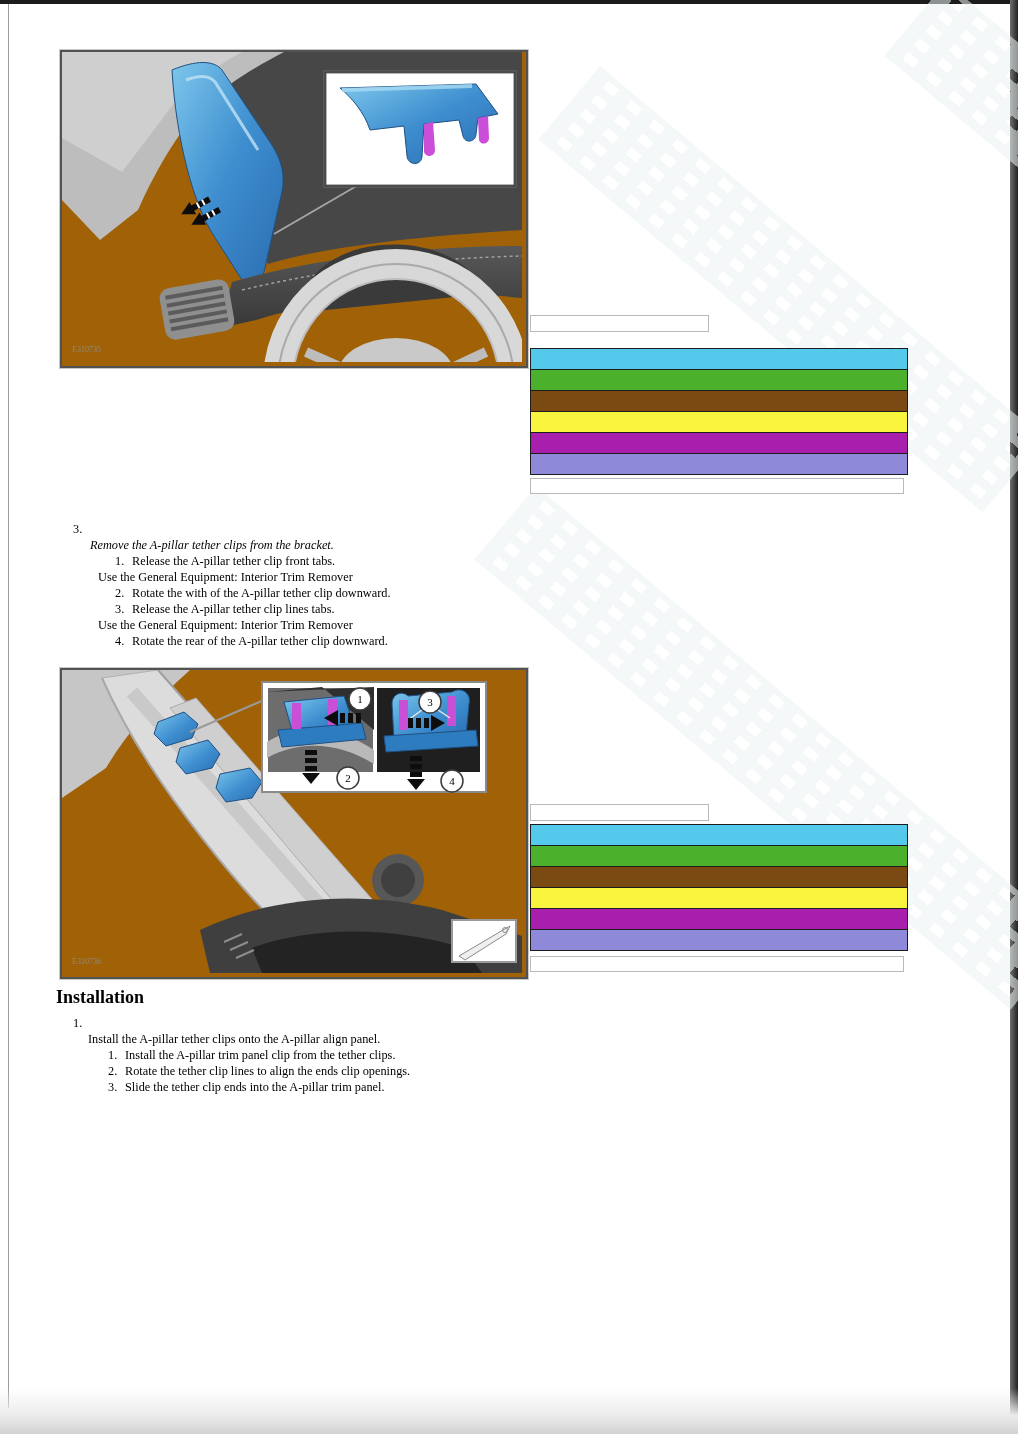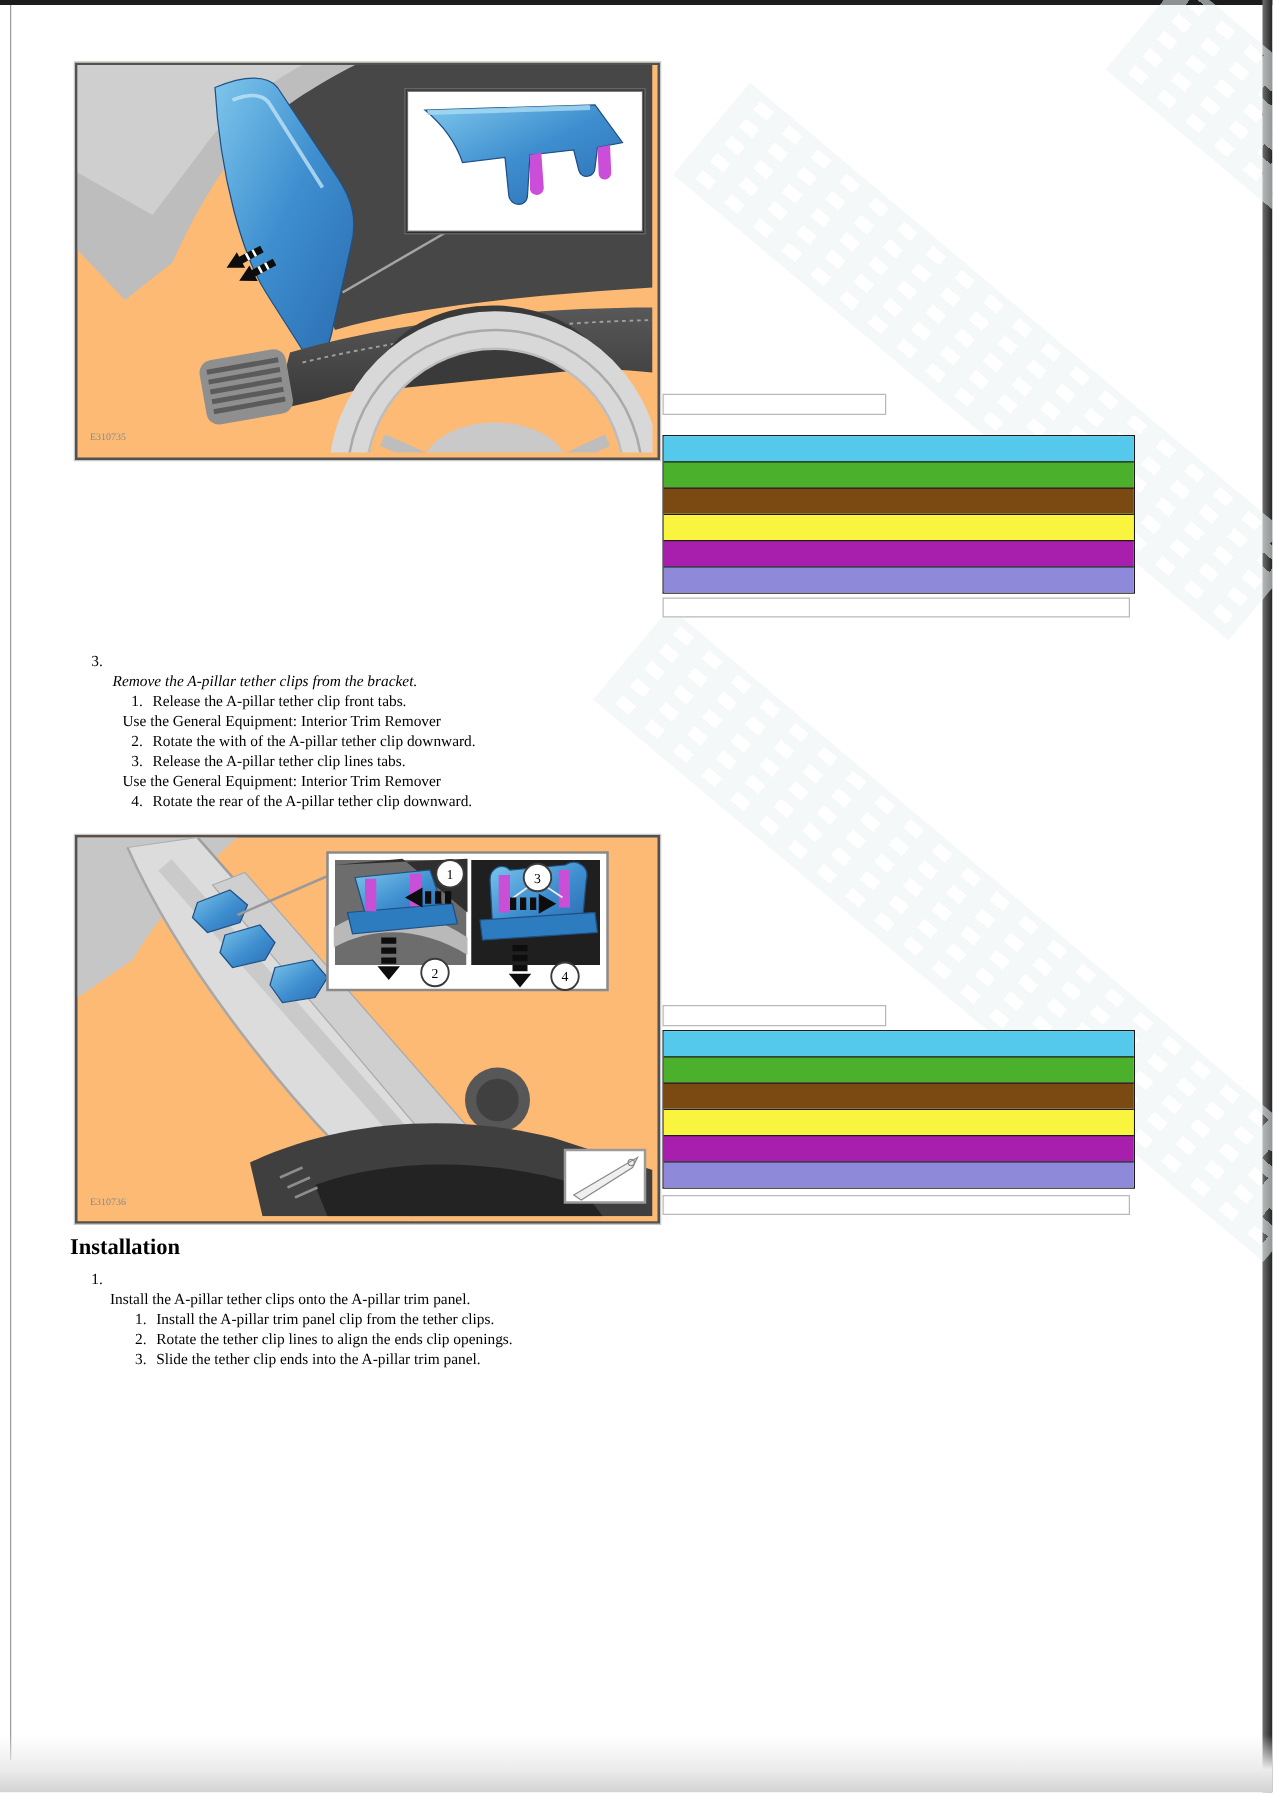--- a/index.html
+++ b/index.html
@@ -16,21 +16,21 @@
   
   .wm{position:absolute;height:96px;opacity:.55;pointer-events:none;
     background:
       repeating-linear-gradient(90deg,#eef3f5 0 16px,rgba(0,0,0,0) 16px 30px),
       repeating-linear-gradient(0deg,#eef3f5 0 9px,rgba(0,0,0,0) 9px 18px);
     transform-origin:0 0;transform:rotate(40deg);}
   .wm1{left:600px;top:66px;width:580px;}
   .wm2{left:536px;top:486px;width:700px;}
   .wm3{left:946px;top:-18px;width:220px;}
   
-  .figure{position:absolute;background:#fdba74;border:2px solid #525252;outline:1px solid #c8c8c8;}
+  .figure{position:absolute;background:#a16207;border:2px solid #525252;outline:1px solid #c8c8c8;}
   .fig1{left:60px;top:50px;width:464px;height:314px;}
   .fig2{left:60px;top:668px;width:464px;height:307px;}
   .figure svg{display:block;}
   
   .small-box{position:absolute;width:177px;height:15px;background:#fff;border:1px solid #b9b9b9;}
   .sb1{left:530px;top:315px;}
   .sb2{left:530px;top:804px;}
   .bars{position:absolute;left:530px;width:376px;border:1px solid #1c1c1c;}
   .bars1{top:348px;}
   .bars2{top:824px;}
@@ -38,21 +38,21 @@
   .cbar:first-child{border-top:none;}
   .wide-box{position:absolute;width:372px;height:14px;background:#fff;border:1px solid #b9b9b9;}
   .wb1{left:530px;top:478px;}
   .wb2{left:530px;top:956px;}
   
   .txt{font-size:12.3px;line-height:16px;}
   .removal{position:absolute;left:0;top:521px;width:600px;}
   .install-steps{position:absolute;left:0;top:1015px;width:600px;}
   .stepnum{padding-left:73px;}
   .lead{padding-left:90px;font-style:italic;}
-  .ss{padding-left:105px;}
+  .ss{padding-left:105px;margin-left:10px;}
   .ss .n{display:inline-block;width:17px;}
   .note{padding-left:98px;}
   .install-h{position:absolute;left:56px;top:987px;font-size:18px;font-weight:bold;}
   .ilead{padding-left:88px;}
   .iss{padding-left:108px;}
   .iss .n{display:inline-block;width:17px;}
 </style>
 </head>
 <body>
 
@@ -281,17 +281,17 @@
   <div class="cbar" style="background: rgb(123, 74, 18);"></div>
   <div class="cbar" style="background: rgb(249, 244, 62);"></div>
   <div class="cbar" style="background: rgb(168, 31, 174);"></div>
   <div class="cbar" style="background: rgb(142, 138, 217);"></div>
 </div>
 <div class="wide-box wb2"></div>
 
 <div class="install-h">Installation</div>
 <div class="install-steps txt">
   <div class="stepnum">1.</div>
-  <div class="ilead">Install the A-pillar tether clips onto the A-pillar trim panel.</div>
+  <div class="ilead">Install the A-pillar tether clips onto the A-pillar align panel.</div>
   <div class="iss"><span class="n">1.</span><span>Install the A-pillar trim panel clip from the tether clips.</span></div>
   <div class="iss"><span class="n">2.</span><span>Rotate the tether clip lines to align the ends clip openings.</span></div>
   <div class="iss"><span class="n">3.</span><span>Slide the tether clip ends into the A-pillar trim panel.</span></div>
 </div>
 
 </body></html>

